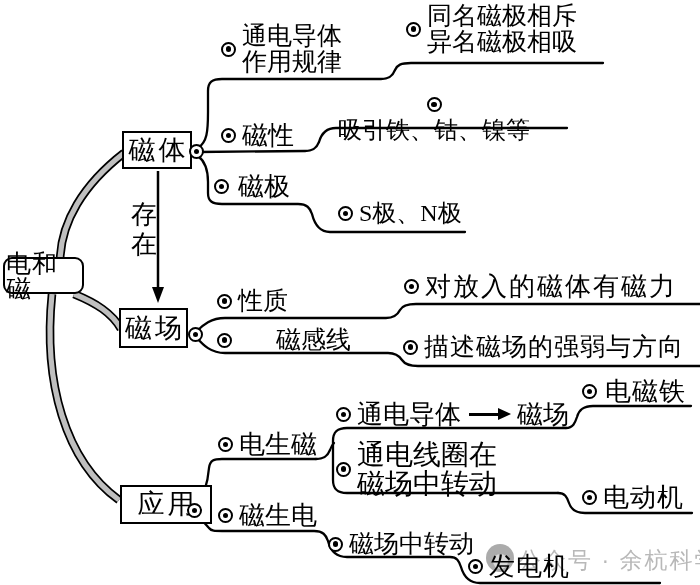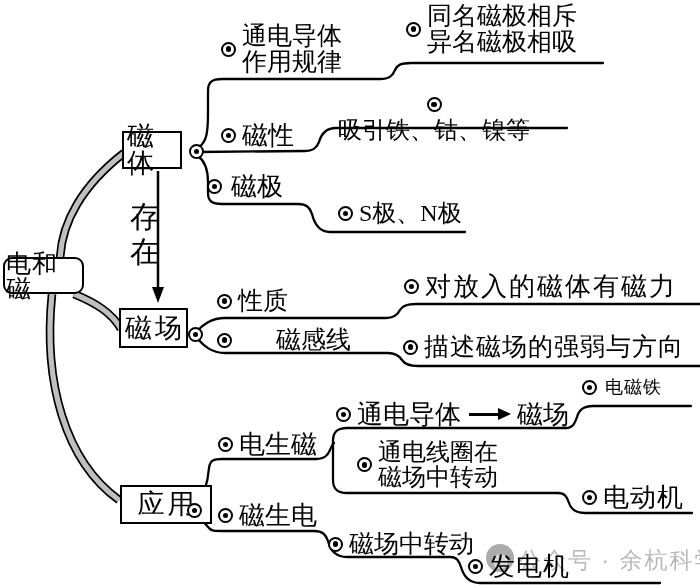--- a/index.html
+++ b/index.html
@@ -37,22 +37,22 @@
   .label .txt{display:block;}
   .lines .txt span{display:block;}
   
   .harrow{width:30px;height:3.2px;background:#000;position:relative;margin:0 12px 0 2px;}
   .harrow::after{
     content:"";position:absolute;right:-12px;top:-5.2px;width:0;height:0;
     border-left:13px solid #000;border-top:6.8px solid transparent;border-bottom:6.8px solid transparent;
   }
   
   .vlabel{
-    position:absolute;z-index:3;width:27px;font-size:30px;line-height:1.16;
-    word-break:break-all;text-align:center;
+    position:absolute;z-index:3;width:27px;font-size:26px;line-height:1.16;
+    word-break:break-all;text-align:right;
   }
   
   .watermark-text{
     position:absolute;z-index:1;font-size:23px;letter-spacing:2px;
     color:#b8b8b8;white-space:nowrap;
     font-family:"Liberation Sans","DejaVu Sans",sans-serif;
   }
   .watermark-logo{
     position:absolute;z-index:1;width:28px;height:28px;border-radius:50%;
     background:#ababab;overflow:hidden;
@@ -101,21 +101,21 @@
     <g>
       <line x1="158" y1="171" x2="158" y2="290" stroke="#000" stroke-width="2.5"></line>
       <polygon points="158,303 152,287 164,287" fill="#000"></polygon>
     </g>
   </svg>
 
   <div class="watermark-logo" style="left:486px;top:544px;"></div>
   <div class="watermark-text" style="left:518px;top:545px;">公众号 · 余杭科学</div>
 
   <div class="nodebox rootbox" style="left:3px;top:257px;width:81px;height:37px;">电和磁</div>
-  <div class="nodebox" style="left:122px;top:131px;width:60px;height:38px;">磁体</div>
+  <div class="nodebox" style="left:122px;top:131px;width:70px;height:38px;">磁体</div>
   <div class="nodebox" style="left:119px;top:308px;width:69px;height:40px;">磁场</div>
   <div class="nodebox" style="left:120px;top:485px;width:92px;height:39px;">应用</div>
 
   <div class="jbullet" style="left:189px;top:144px;"></div>
   <div class="jbullet" style="left:188px;top:327px;"></div>
   <div class="jbullet" style="left:187px;top:503px;"></div>
 
   <div class="vlabel" style="left:130px;top:200px;">存在</div>
 
   <div class="label lines" style="left:221px;top:23px;font-size:25px;">
@@ -133,21 +133,21 @@
     <span class="bullet"></span>
     <span class="txt">
         <span>同名磁极相斥</span>
         <span>异名磁极相吸</span>
       </span>
   </div>
   <div class="label" style="left:338px;top:97px;font-size:24px;flex-direction:column;">
     <span class="bullet"></span>
     <span class="txt">吸引铁、钴、镍等</span>
   </div>
-  <div class="label" style="left:207px;top:173px;font-size:26px;gap:9px;">
+  <div class="label" style="left:214px;top:173px;font-size:26px;gap:9px;">
     <span class="bullet"></span>
     <span class="txt">磁极</span>
   </div>
   <div class="label" style="left:338px;top:201px;font-size:24px;">
     <span class="bullet"></span>
     <span class="txt">S极、N极</span>
   </div>
 
   <div class="label" style="left:217px;top:288px;font-size:25px;">
     <span class="bullet"></span>
@@ -169,25 +169,25 @@
   <div class="label" style="left:218px;top:431px;font-size:26px;">
     <span class="bullet"></span>
     <span class="txt">电生磁</span>
   </div>
   <div class="label" style="left:336px;top:401px;font-size:26px;">
     <span class="bullet"></span>
     <span class="txt">通电导体</span>
     <span class="harrow"></span>
     <span class="txt">磁场</span>
   </div>
-  <div class="label" style="left:582px;top:378px;font-size:18px;letter-spacing:1px;gap:8px;">
+  <div class="label" style="left:582px;top:378px;font-size:26px;letter-spacing:1px;gap:8px;">
     <span class="bullet"></span>
     <span class="txt">电磁铁</span>
   </div>
-  <div class="label lines" style="left:336px;top:440px;font-size:24px;padding-left:21px;">
+  <div class="label lines" style="left:336px;top:440px;font-size:28px;">
     <span class="bullet"></span>
     <span class="txt">
         <span>通电线圈在</span>
         <span>磁场中转动</span>
       </span>
   </div>
   <div class="label" style="left:582px;top:484px;font-size:26px;letter-spacing:1px;">
     <span class="bullet"></span>
     <span class="txt">电动机</span>
   </div>

